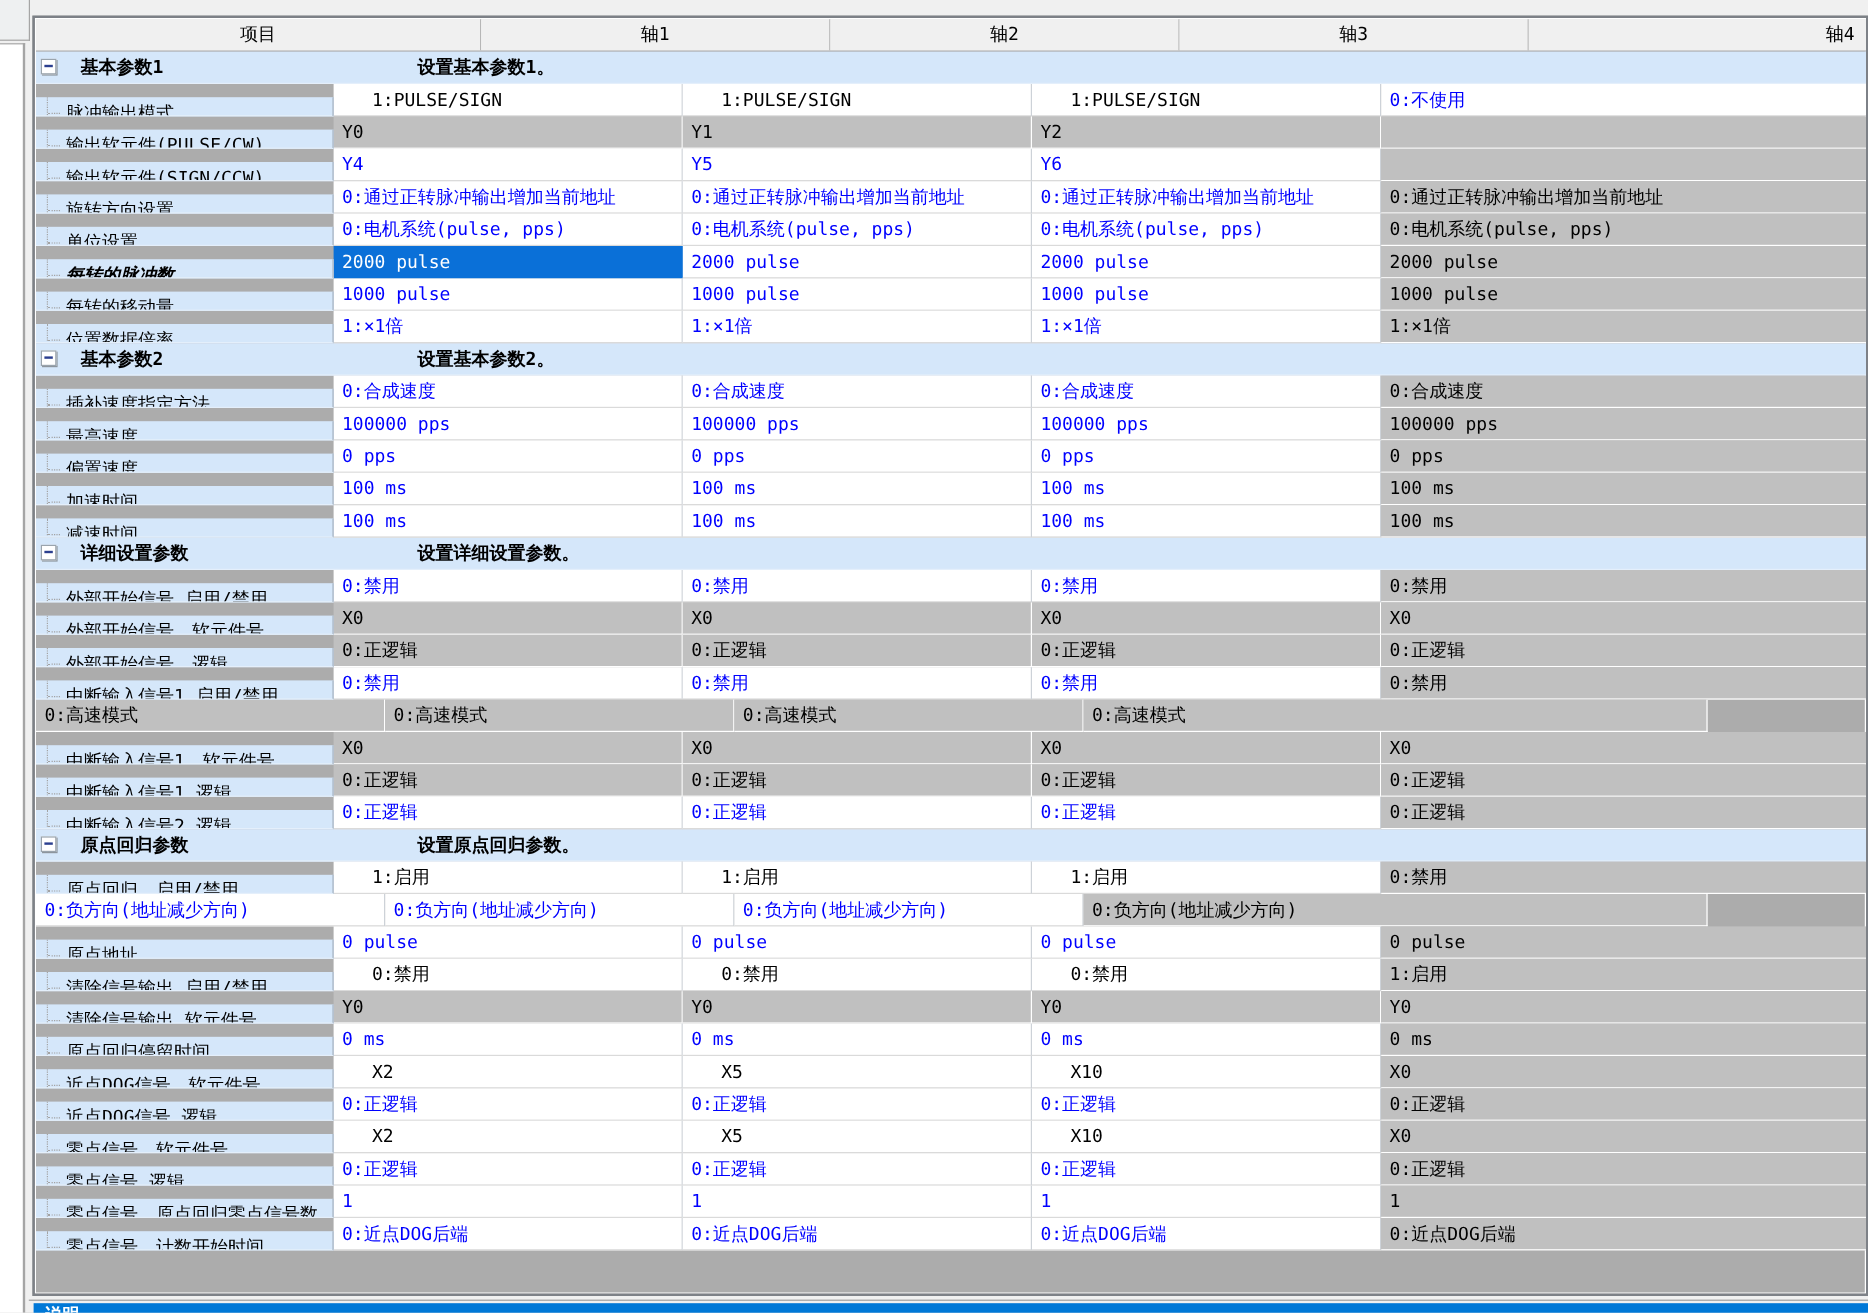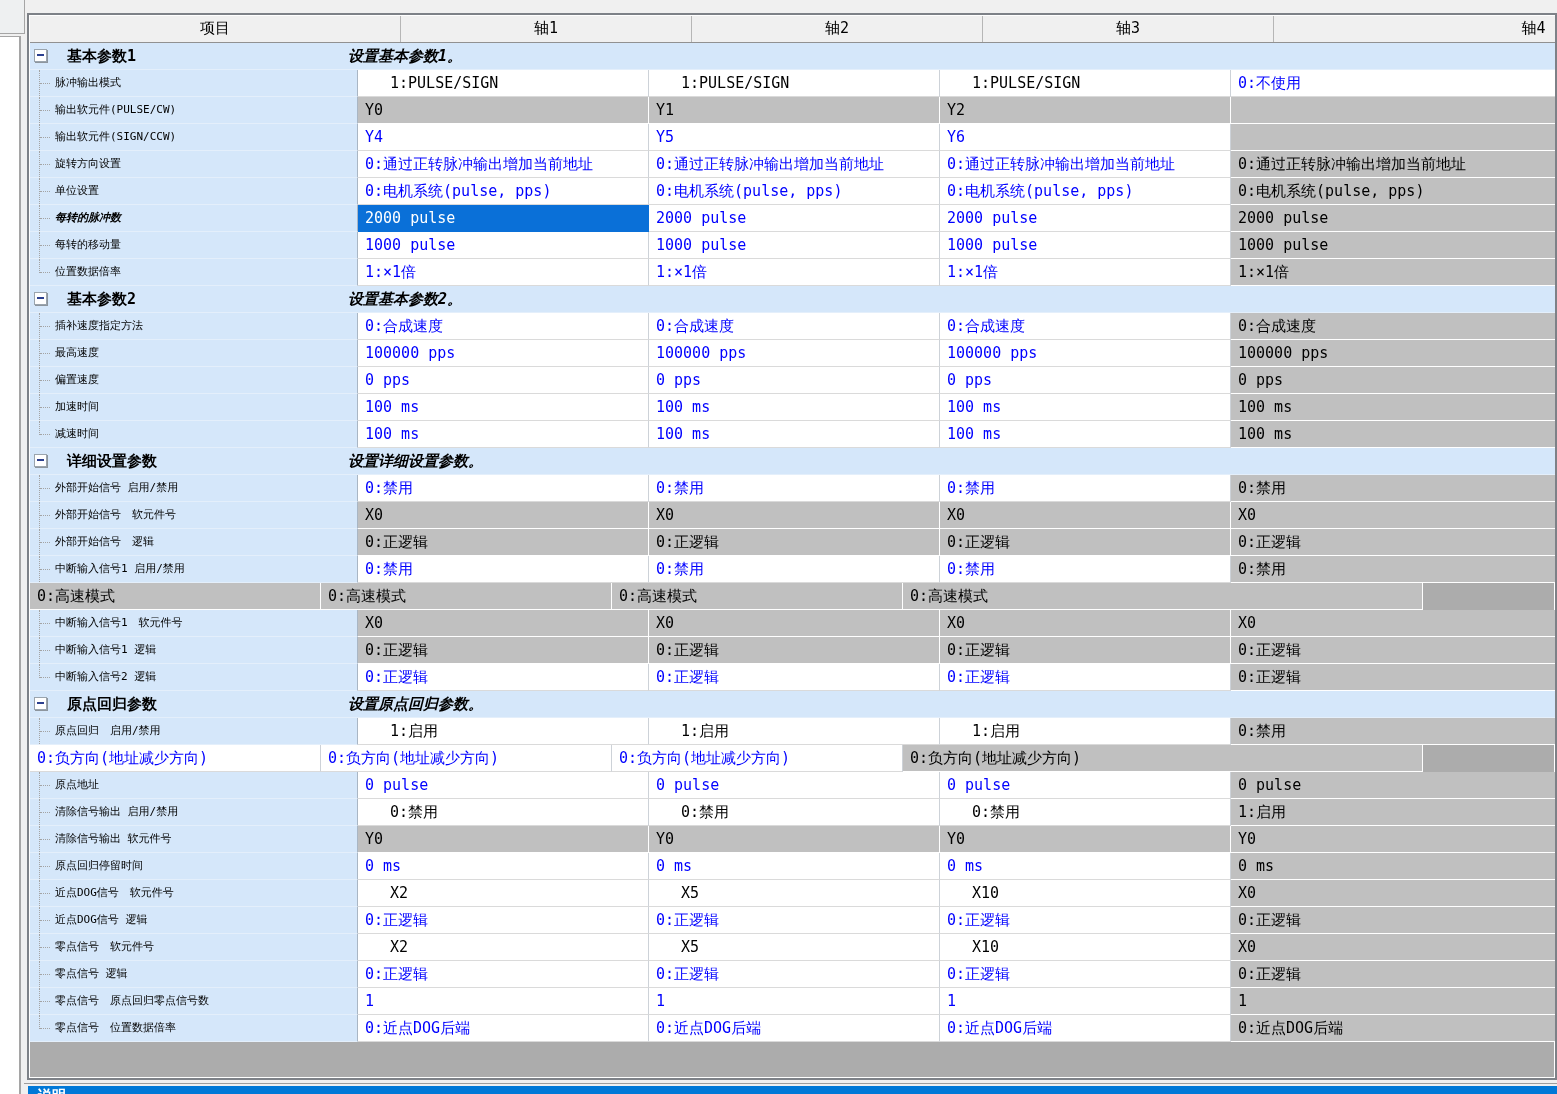--- a/index.html
+++ b/index.html
@@ -41,28 +41,28 @@
   }
   
   .srow{display:flex;height:27px;background:#d5e7fa;box-sizing:border-box;border-bottom:1px solid #e4effb;}
   .sitem{width:311px;flex:none;position:relative;box-sizing:border-box;}
   .xbox{
     position:absolute;left:4px;top:6px;width:13px;height:13px;background:#fff;
     border:1px solid #9aa4ad;box-shadow:1px 1px 0 #8d959d;box-sizing:border-box;
   }
   .xbox::after{content:"";position:absolute;left:2px;top:4px;width:7px;height:2px;background:#2b3f8f;}
   .slabel{margin-left:37px;font-size:15px;line-height:26px;font-weight:bold;color:#000;white-space:nowrap;}
-  .sdesc{font-size:15px;line-height:26px;font-weight:bold;color:#000;padding-left:7px;white-space:nowrap;font-style:italic;}
+  .sdesc{font-size:15px;line-height:26px;font-weight:bold;color:#000;padding-left:7px;white-space:nowrap;}
   
   .drow{display:flex;height:27px;}
   .icell{
-    width:328px;flex:none;position:relative;box-sizing:border-box;
-    background:#d5e7fa;color:#000;font-size:11px;line-height:26px;
+    width:248px;flex:none;position:relative;box-sizing:border-box;
+    background:#d5e7fa;color:#000;font-size:15px;line-height:26px;
     padding-left:25px;white-space:nowrap;overflow:hidden;
-    border-right:1px solid #a9b6c4;border-bottom:1px solid #e4effb;
+    border-right:1px solid #a9b6c4;border-bottom:1px solid #e4effb;margin-top:11px;
   }
   .icell::before{content:"";position:absolute;left:9px;top:0;height:100%;border-left:1px dotted #a3a3a3;}
   .icell.last::before{height:14px;}
   .icell::after{content:"";position:absolute;left:10px;top:13px;width:10px;border-top:1px dotted #a3a3a3;}
   .icell.em{font-style:italic;font-weight:bold;}
   .vcell{
     box-sizing:border-box;font-size:15px;line-height:26px;padding-left:7px;
     background:#ffffff;color:#000;white-space:nowrap;overflow:hidden;
     border-right:1px solid #cdd2d8;border-bottom:1px solid #dadada;
   }
@@ -326,21 +326,21 @@
         <div class="vcell gray w4">0:正逻辑</div>
       </div>
       <div class="drow">
         <div class="icell">零点信号　原点回归零点信号数</div>
         <div class="vcell blue w1">1</div>
         <div class="vcell blue w2">1</div>
         <div class="vcell blue w3">1</div>
         <div class="vcell gray w4">1</div>
       </div>
       <div class="drow">
-        <div class="icell last">零点信号　位置数据倍率</div>
+        <div class="icell last">零点信号　计数开始时间</div>
         <div class="vcell blue w1">0:近点DOG后端</div>
         <div class="vcell blue w2">0:近点DOG后端</div>
         <div class="vcell blue w3">0:近点DOG后端</div>
         <div class="vcell gray w4">0:近点DOG后端</div>
       </div>
     </div>
 </div>
 
 <div class="bottom-line"></div>
 <div class="desc-bar">

